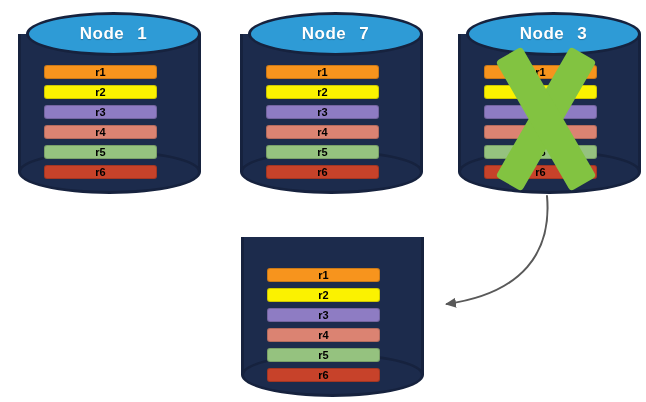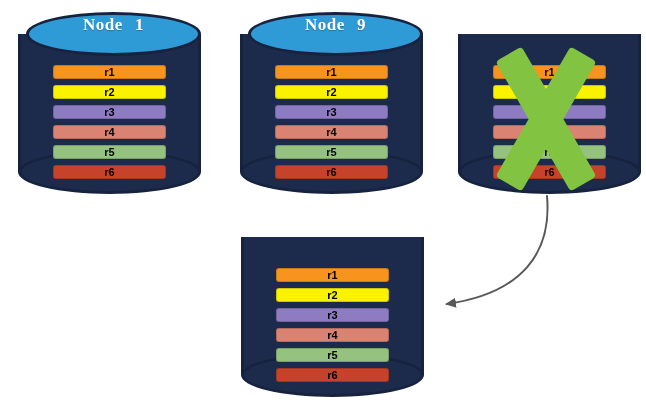--- a/index.html
+++ b/index.html
@@ -43,36 +43,35 @@
   .cyl-top {
     position: absolute;
     left: 8px; right: 0;
     top: 0;
     height: 44px;
     border-radius: 50%;
     background: var(--cylinder-top);
     border: 3px solid var(--cylinder-outline);
     box-sizing: border-box;
     display: flex;
-    align-items: flex-start;
+    align-items: center;
     justify-content: center;
-    font-family: Liberation Serif, serif;
   }
   .node-label {
     color: var(--node-label-text);
     font-size: 17px;
     font-weight: bold;
     word-spacing: 0.45em;
     letter-spacing: 0.5px;
     text-shadow: 0 1px 1px rgba(0,0,0,0.25);
   }
   
   .bars {
     position: absolute;
-    left: 35px;
+    left: 26px;
     top: 53px;
     width: 113px;
   }
   .bar {
     height: 12px;
     line-height: 12px;
     margin-bottom: 6px;
     border-radius: 3px;
     text-align: center;
     font-size: 11px;
@@ -141,35 +140,38 @@
     <div class="cyl-bottom"></div>
     <div class="bars">
         <div class="bar" style="background: rgb(247, 148, 29);">r1</div>
         <div class="bar" style="background: rgb(251, 242, 0);">r2</div>
         <div class="bar" style="background: rgb(142, 124, 195);">r3</div>
         <div class="bar" style="background: rgb(219, 131, 114);">r4</div>
         <div class="bar" style="background: rgb(149, 194, 127);">r5</div>
         <div class="bar" style="background: rgb(199, 66, 42);">r6</div>
       </div>
     <div class="cyl-top">
-      <span class="node-label">Node 9</span>
+      <span class="node-label">Node 7</span>
     </div>
   </div>
 
   <div class="node" style="left:458px; top:12px;">
     <div class="cyl-body"></div>
     <div class="cyl-bottom"></div>
     <div class="bars">
         <div class="bar" style="background: rgb(247, 148, 29);">r1</div>
         <div class="bar" style="background: rgb(251, 242, 0);">r2</div>
         <div class="bar" style="background: rgb(142, 124, 195);">r3</div>
         <div class="bar" style="background: rgb(219, 131, 114);">r4</div>
         <div class="bar" style="background: rgb(149, 194, 127);">r5</div>
         <div class="bar" style="background: rgb(199, 66, 42);">r6</div>
       </div>
+    <div class="cyl-top">
+      <span class="node-label">Node 3</span>
+    </div>
     <div class="x-overlay">
       <div class="x-arm a"></div>
       <div class="x-arm b"></div>
     </div>
   </div>
 
   <div class="node" style="left:241px; top:215px;">
     <div class="cyl-body"></div>
     <div class="cyl-bottom"></div>
     <div class="bars">

